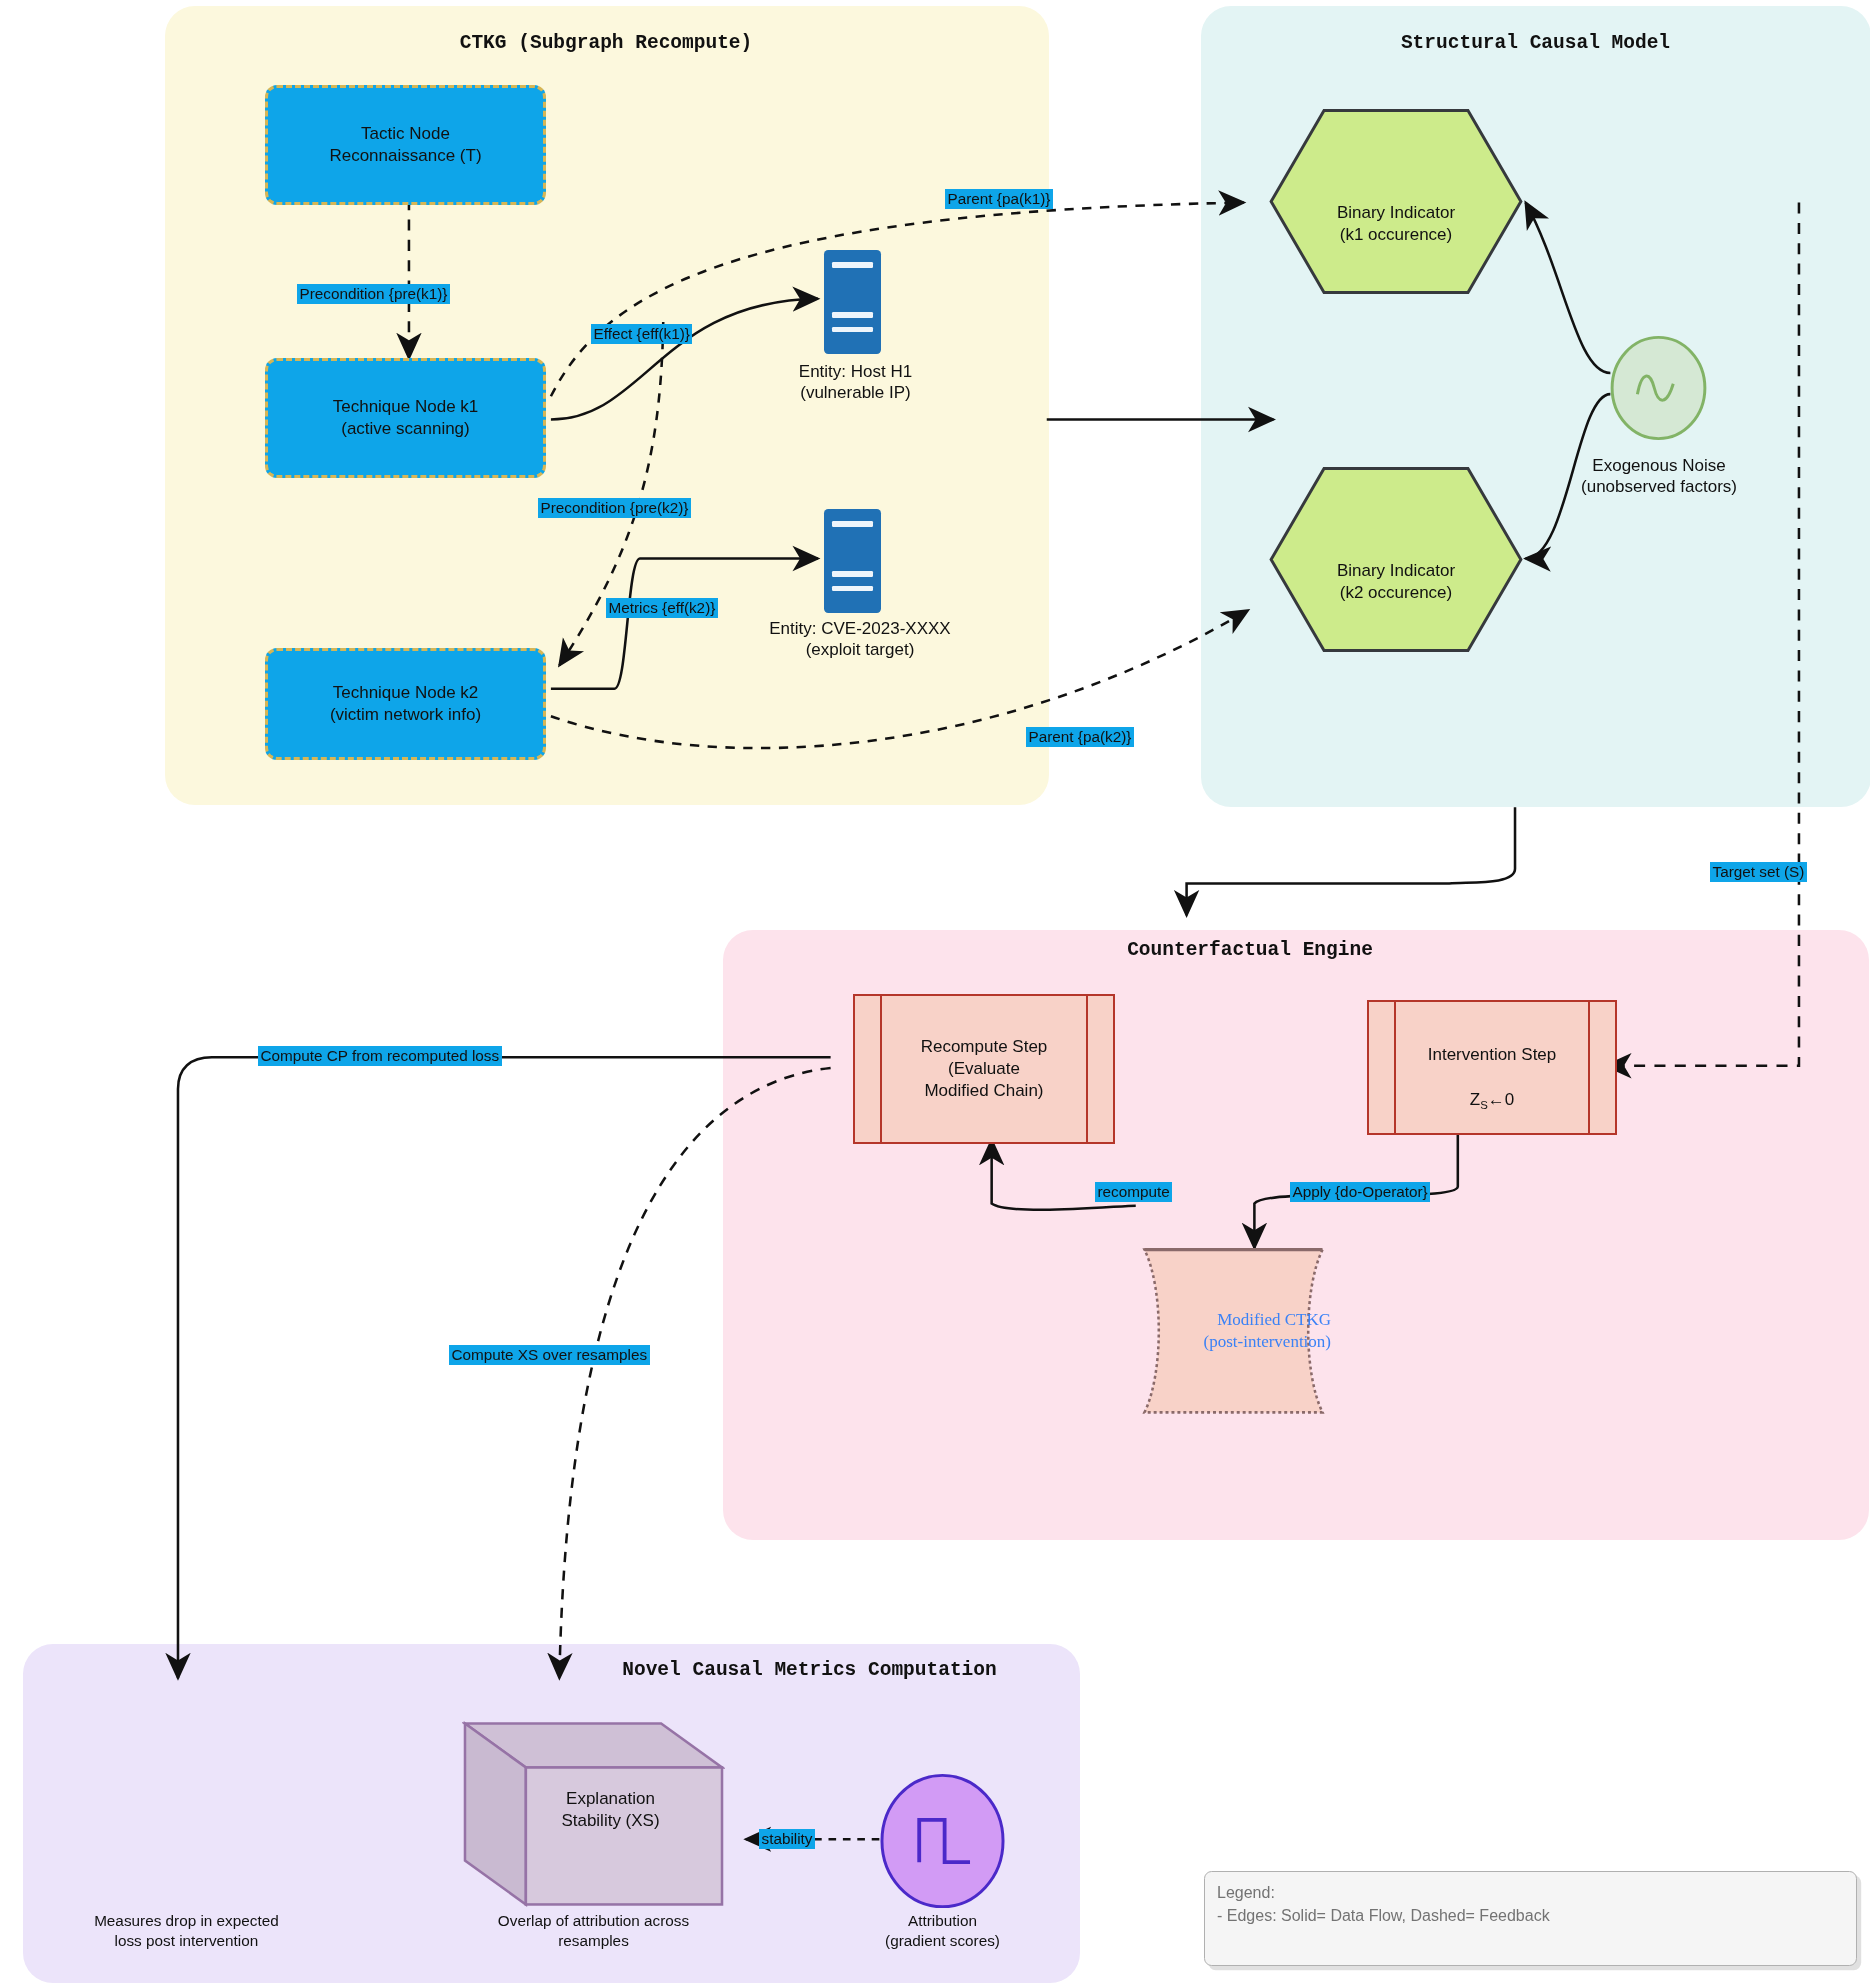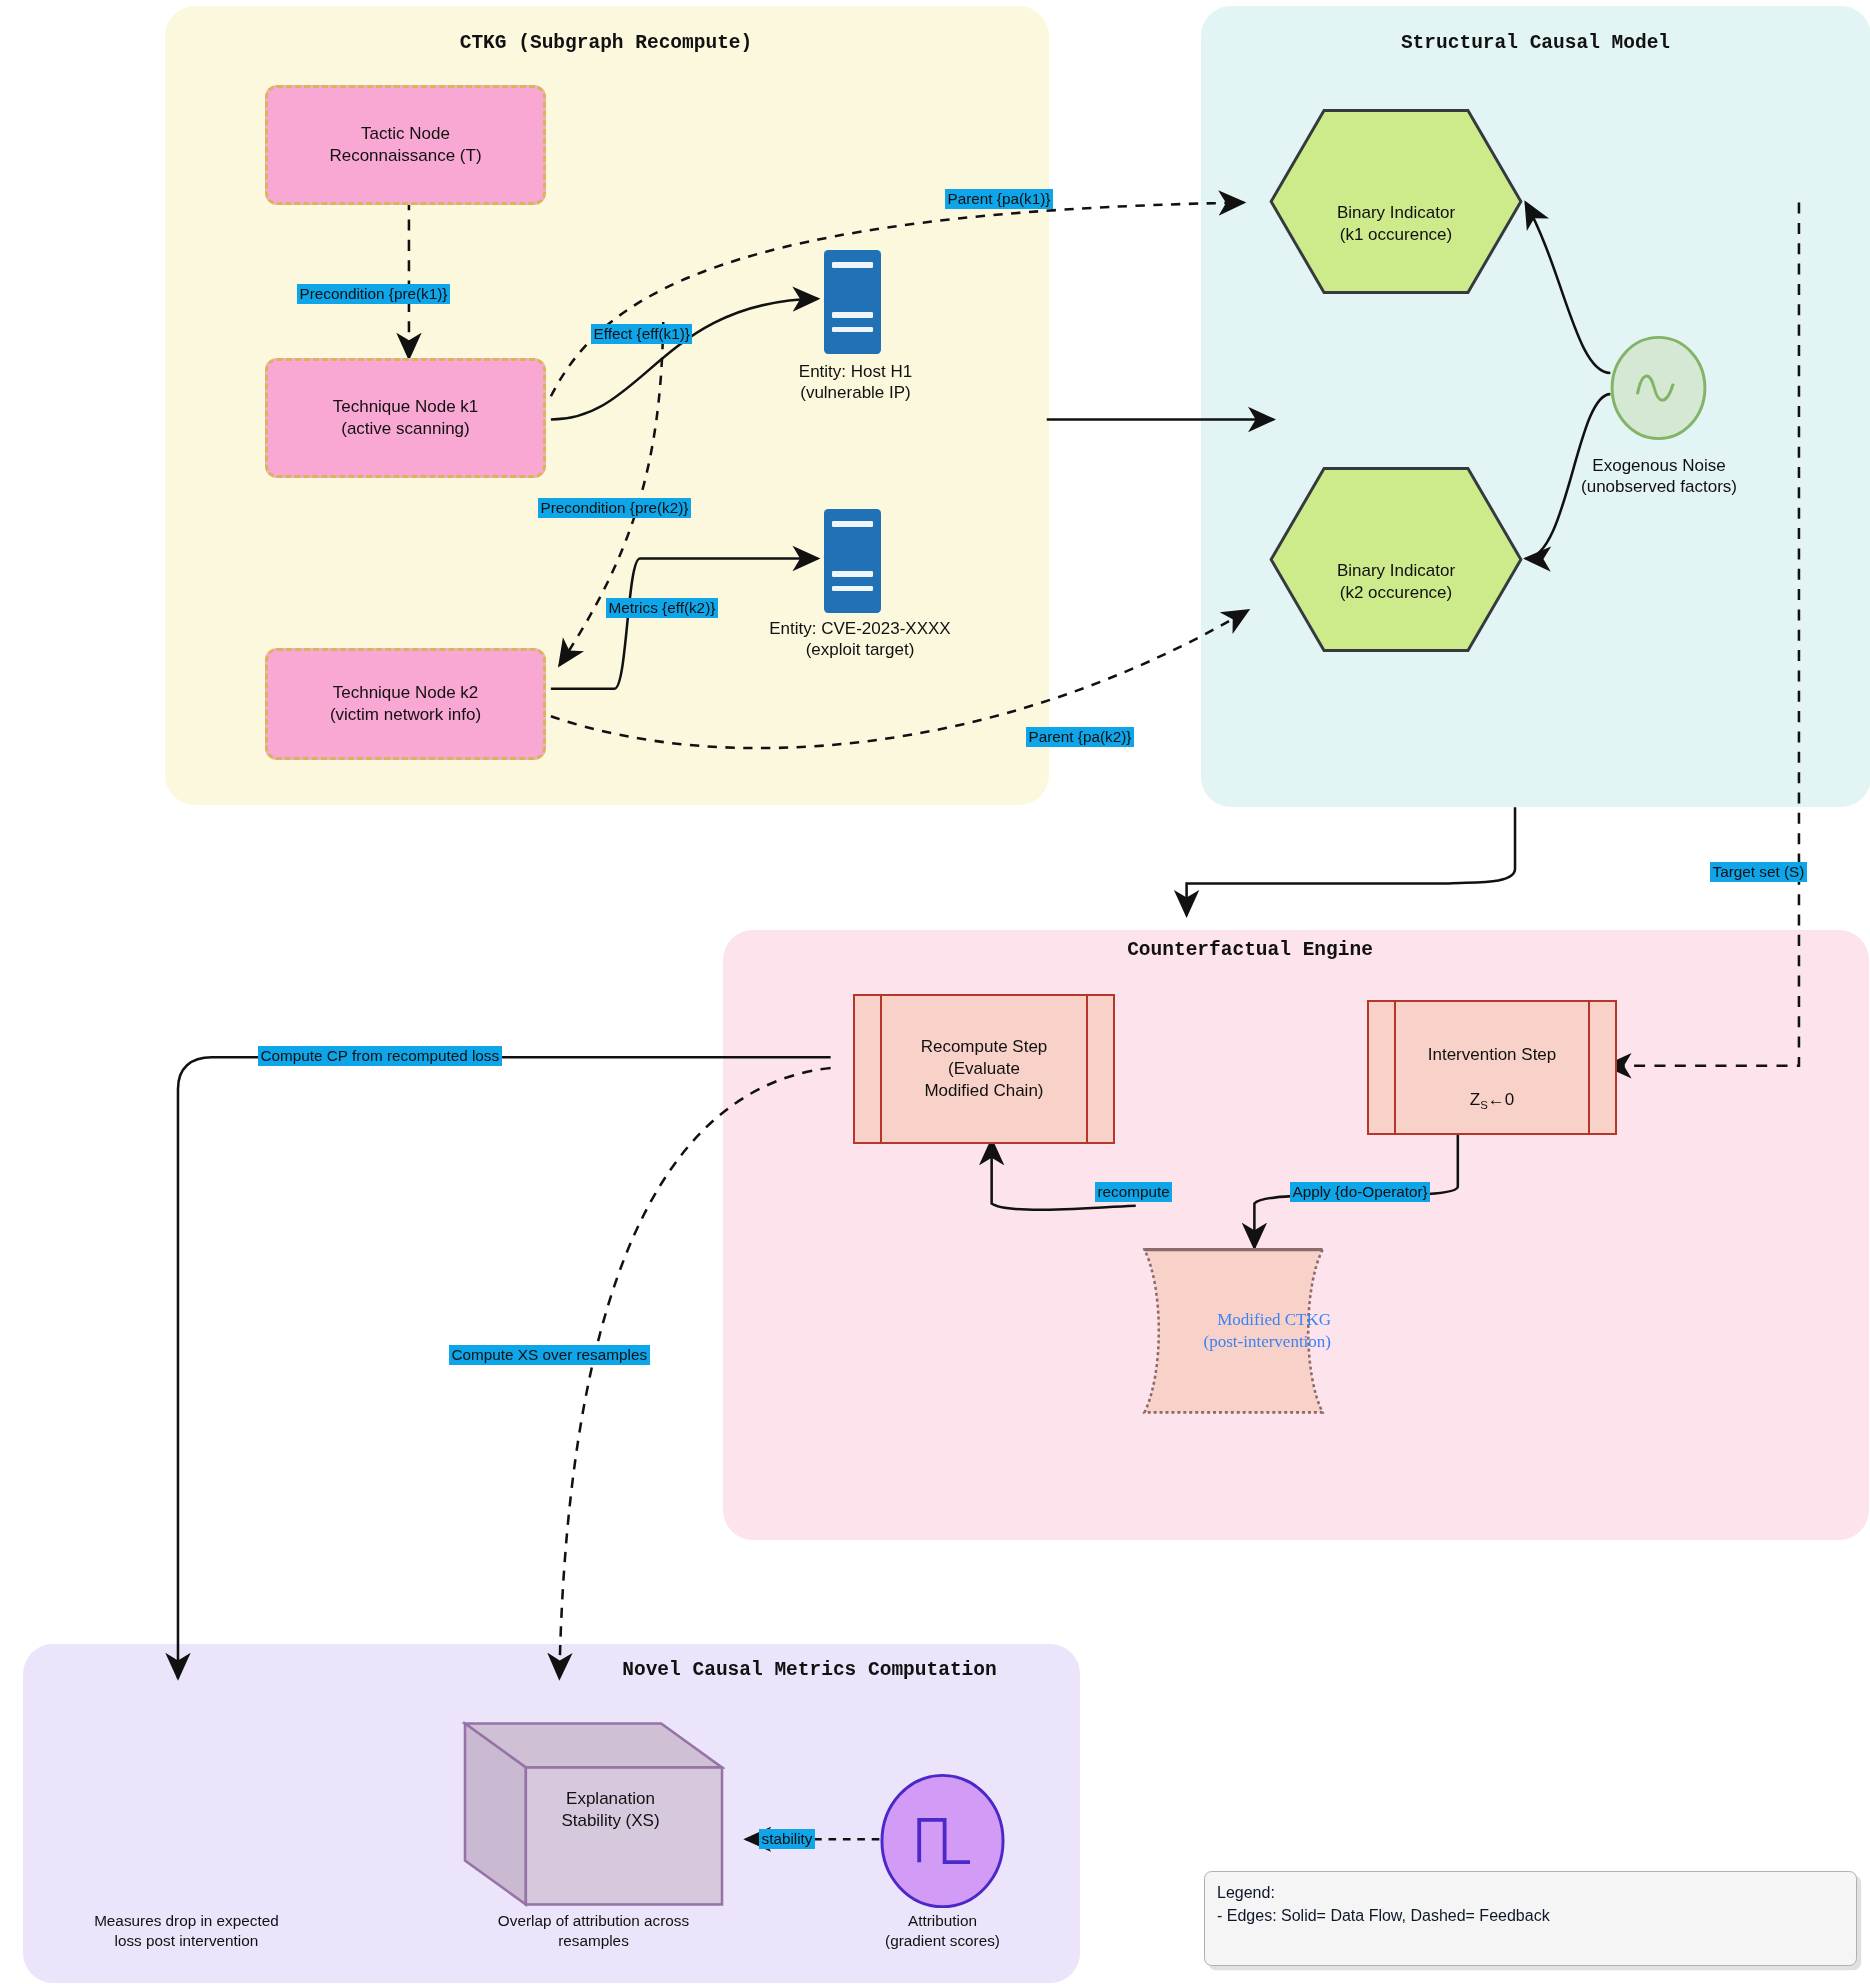--- a/index.html
+++ b/index.html
@@ -5,21 +5,21 @@
   html,body{margin:0;padding:0;background:#fff;}
   body{font-family:"Liberation Sans",sans-serif;}
   #stage{position:relative;width:1871px;height:1985px;background:#ffffff;overflow:hidden;}
 
   .panel{position:absolute;border-radius:30px;}
   .panel-title{position:absolute;font-family:"Liberation Mono",monospace;font-weight:bold;font-size:19.5px;color:#111;white-space:nowrap;text-align:center;}
 
   .node-text{position:absolute;text-align:center;color:#111;line-height:1.22;white-space:pre-line;}
 
   
-  .ctkg-box{position:absolute;background:#f9a8d4;border:3px dashed #d6b656;border-radius:12px;display:flex;align-items:center;justify-content:center;}
+  .ctkg-box{position:absolute;background:#0ea5e9;border:3px dashed #d6b656;border-radius:12px;display:flex;align-items:center;justify-content:center;}
   .ctkg-box span{font-size:17px;color:#111;text-align:center;line-height:1.3;white-space:pre-line;}
 
   
   .hexwrap{position:absolute;}
   .hexwrap span{position:absolute;left:0;top:50%;transform:translateY(-50%);width:100%;text-align:center;font-size:17px;color:#111;line-height:1.3;white-space:pre-line;margin-top:22px;}
 
   
   .server{position:absolute;background:#2071b5;border-radius:4.2px;}
   .server i{position:absolute;left:14%;width:72%;height:5.2%;background:#eef5fb;border-radius:1.3px;display:block;}
 
@@ -31,21 +31,21 @@
   .procbox .inner{position:absolute;top:0;bottom:0;width:0;border-left:2.5px solid #b5362a;}
   .procbox span{font-size:17px;color:#111;text-align:center;line-height:1.3;white-space:pre-line;z-index:2;}
 
   
   .cube{position:absolute;}
   .cube span{position:absolute;left:0;width:100%;text-align:center;font-size:17px;color:#111;line-height:1.3;white-space:pre-line;z-index:3;}
 
   .caption{position:absolute;text-align:center;font-size:15.3px;color:#111;line-height:1.3;white-space:pre-line;}
 
   .legend{position:absolute;background:#f5f5f5;border:1.7px solid #b0b0b0;border-radius:7.6px;box-shadow:4.2px 4.2px 0 rgba(0,0,0,.12);padding:9.3px 12px;}
-  .legend div{font-size:16px;color:#0f172a;line-height:1.45;white-space:pre-line;}
+  .legend div{font-size:16px;color:#737373;line-height:1.45;white-space:pre-line;}
 
   svg.edges{position:absolute;left:0;top:0;width:1871px;height:1985px;pointer-events:none;}
 </style>
 </head>
 <body>
 
 <div id="stage">
 
   <div class="panel" style="left:165px;top:6px;width:884px;height:263px;background:#fcf8dd;border-radius:30px 30px 0 0;"></div>
   <div class="panel" style="left:165px;top:254px;width:884px;height:551px;background:#fcf8dd;border-radius:0 0 30px 30px;"></div>

